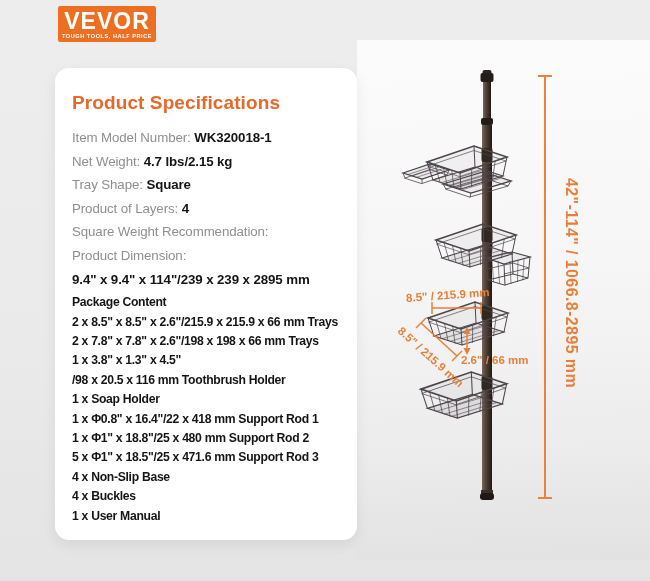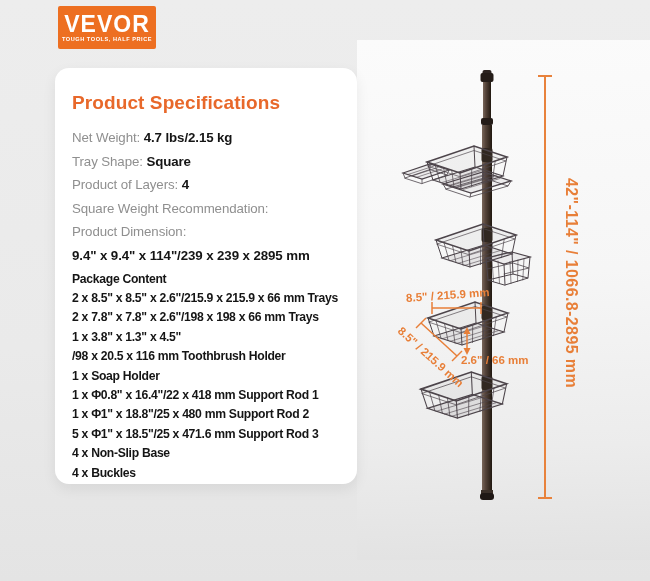--- a/index.html
+++ b/index.html
@@ -1,28 +1,28 @@
 <!DOCTYPE html>
 <html><head>
 <meta charset="utf-8">
 <style>
   * { margin:0; padding:0; box-sizing:border-box; }
   html,body { width:650px; height:581px; }
   body { font-family:"Liberation Sans", sans-serif; background:#eaeaea; }
   .page { position:relative; width:650px; height:581px; background:linear-gradient(180deg,#ededed 0%,#eaeaea 60%,#e4e4e4 100%); overflow:hidden; }
 
   
-  .logo { position:absolute; left:58px; top:6px; width:98px; height:43px;
+  .logo { position:absolute; left:58px; top:6px; width:98px; height:36px;
           background:#ed6f21; border-radius:2px; display:flex; flex-direction:column;
           align-items:center; justify-content:center; color:#fff; }
   .logo-word { font-size:23px; font-weight:800; letter-spacing:1px; line-height:22px; }
   .logo-tag  { font-size:5.6px; font-weight:700; letter-spacing:0.55px; margin-top:1px; }
 
   
-  .card { position:absolute; left:55px; top:68px; width:302px; height:416px;
+  .card { position:absolute; left:55px; top:68px; width:302px; height:472px;
           background:#ffffff; border-radius:14px; box-shadow:0 5px 14px rgba(0,0,0,0.07);
           padding:24px 10px 0 17px; overflow:hidden; }
   .card-title { color:#e8682a; font-size:19px; font-weight:700; margin-bottom:12px; letter-spacing:0.1px; }
   .spec-line { font-size:13.3px; line-height:23.6px; white-space:nowrap; letter-spacing:-0.1px; }
   .spec-lbl { color:#8f8f8f; font-weight:400; }
   .spec-val { color:#151515; font-weight:700; }
   .pkg { margin-top:2px; }
   .pkg-line { font-size:12.2px; font-weight:700; color:#151515; line-height:19.4px;
               white-space:nowrap; letter-spacing:-0.3px; }
 
@@ -42,20 +42,23 @@
     <div class="logo-tag">TOUGH TOOLS, HALF PRICE</div>
   </div>
 
   <div class="photo-bg"></div>
 
   <div class="card">
     <div class="card-title">Product Specifications</div>
 
     <div>
 
+        <div class="spec-line">
+          <span class="spec-lbl">Item Model Number: </span><span class="spec-val">WK320018-1</span>
+        </div>
 
         <div class="spec-line">
           <span class="spec-lbl">Net Weight: </span><span class="spec-val">4.7 lbs/2.15 kg</span>
         </div>
 
         <div class="spec-line">
           <span class="spec-lbl">Tray Shape: </span><span class="spec-val">Square</span>
         </div>
 
         <div class="spec-line">

